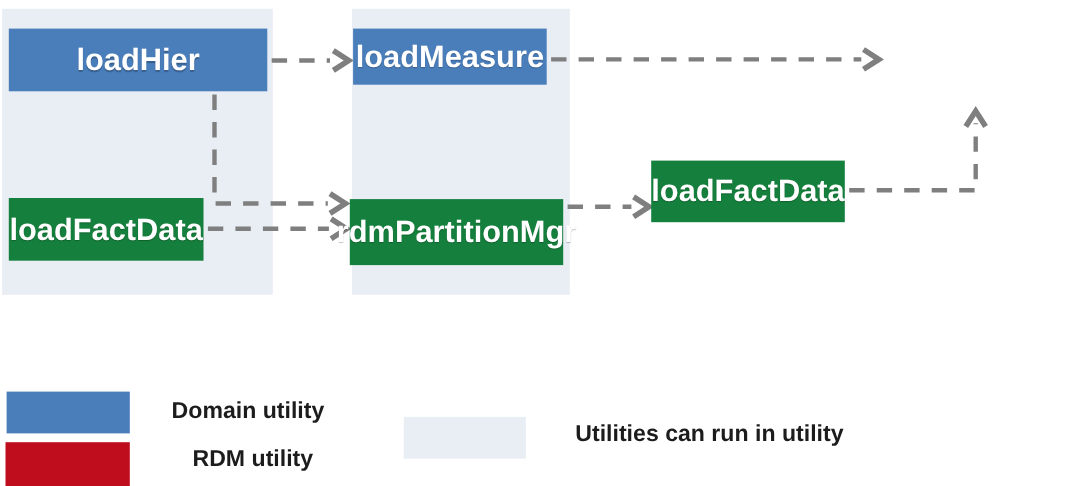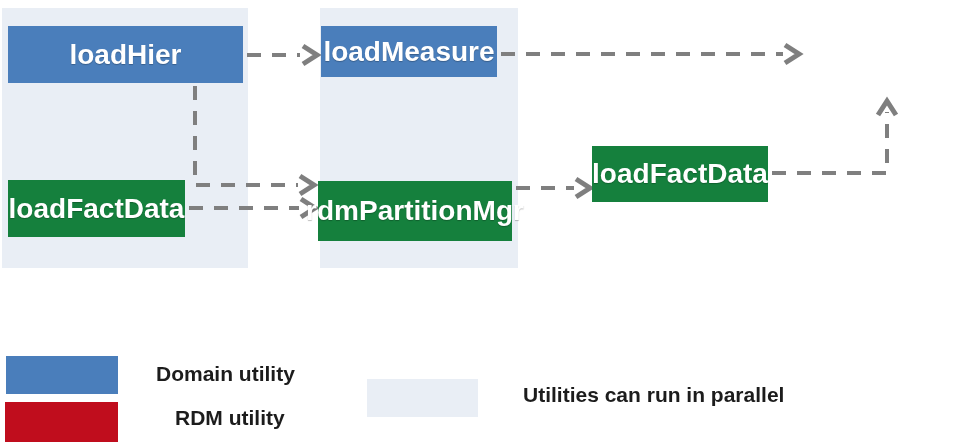--- a/index.html
+++ b/index.html
@@ -84,15 +84,15 @@
     <span>loadFactData</span>
   </div>
 
   <div class="legend-swatch sw-domain"></div>
   <div class="legend-label lb-domain">Domain utility</div>
 
   <div class="legend-swatch sw-rdm"></div>
   <div class="legend-label lb-rdm">RDM utility</div>
 
   <div class="legend-swatch sw-parallel"></div>
-  <div class="legend-label lb-parallel">Utilities can run in parallel</div>
+  <div class="legend-label lb-parallel">Utilities can run in utility</div>
 
 </div>
 
 </body></html>

